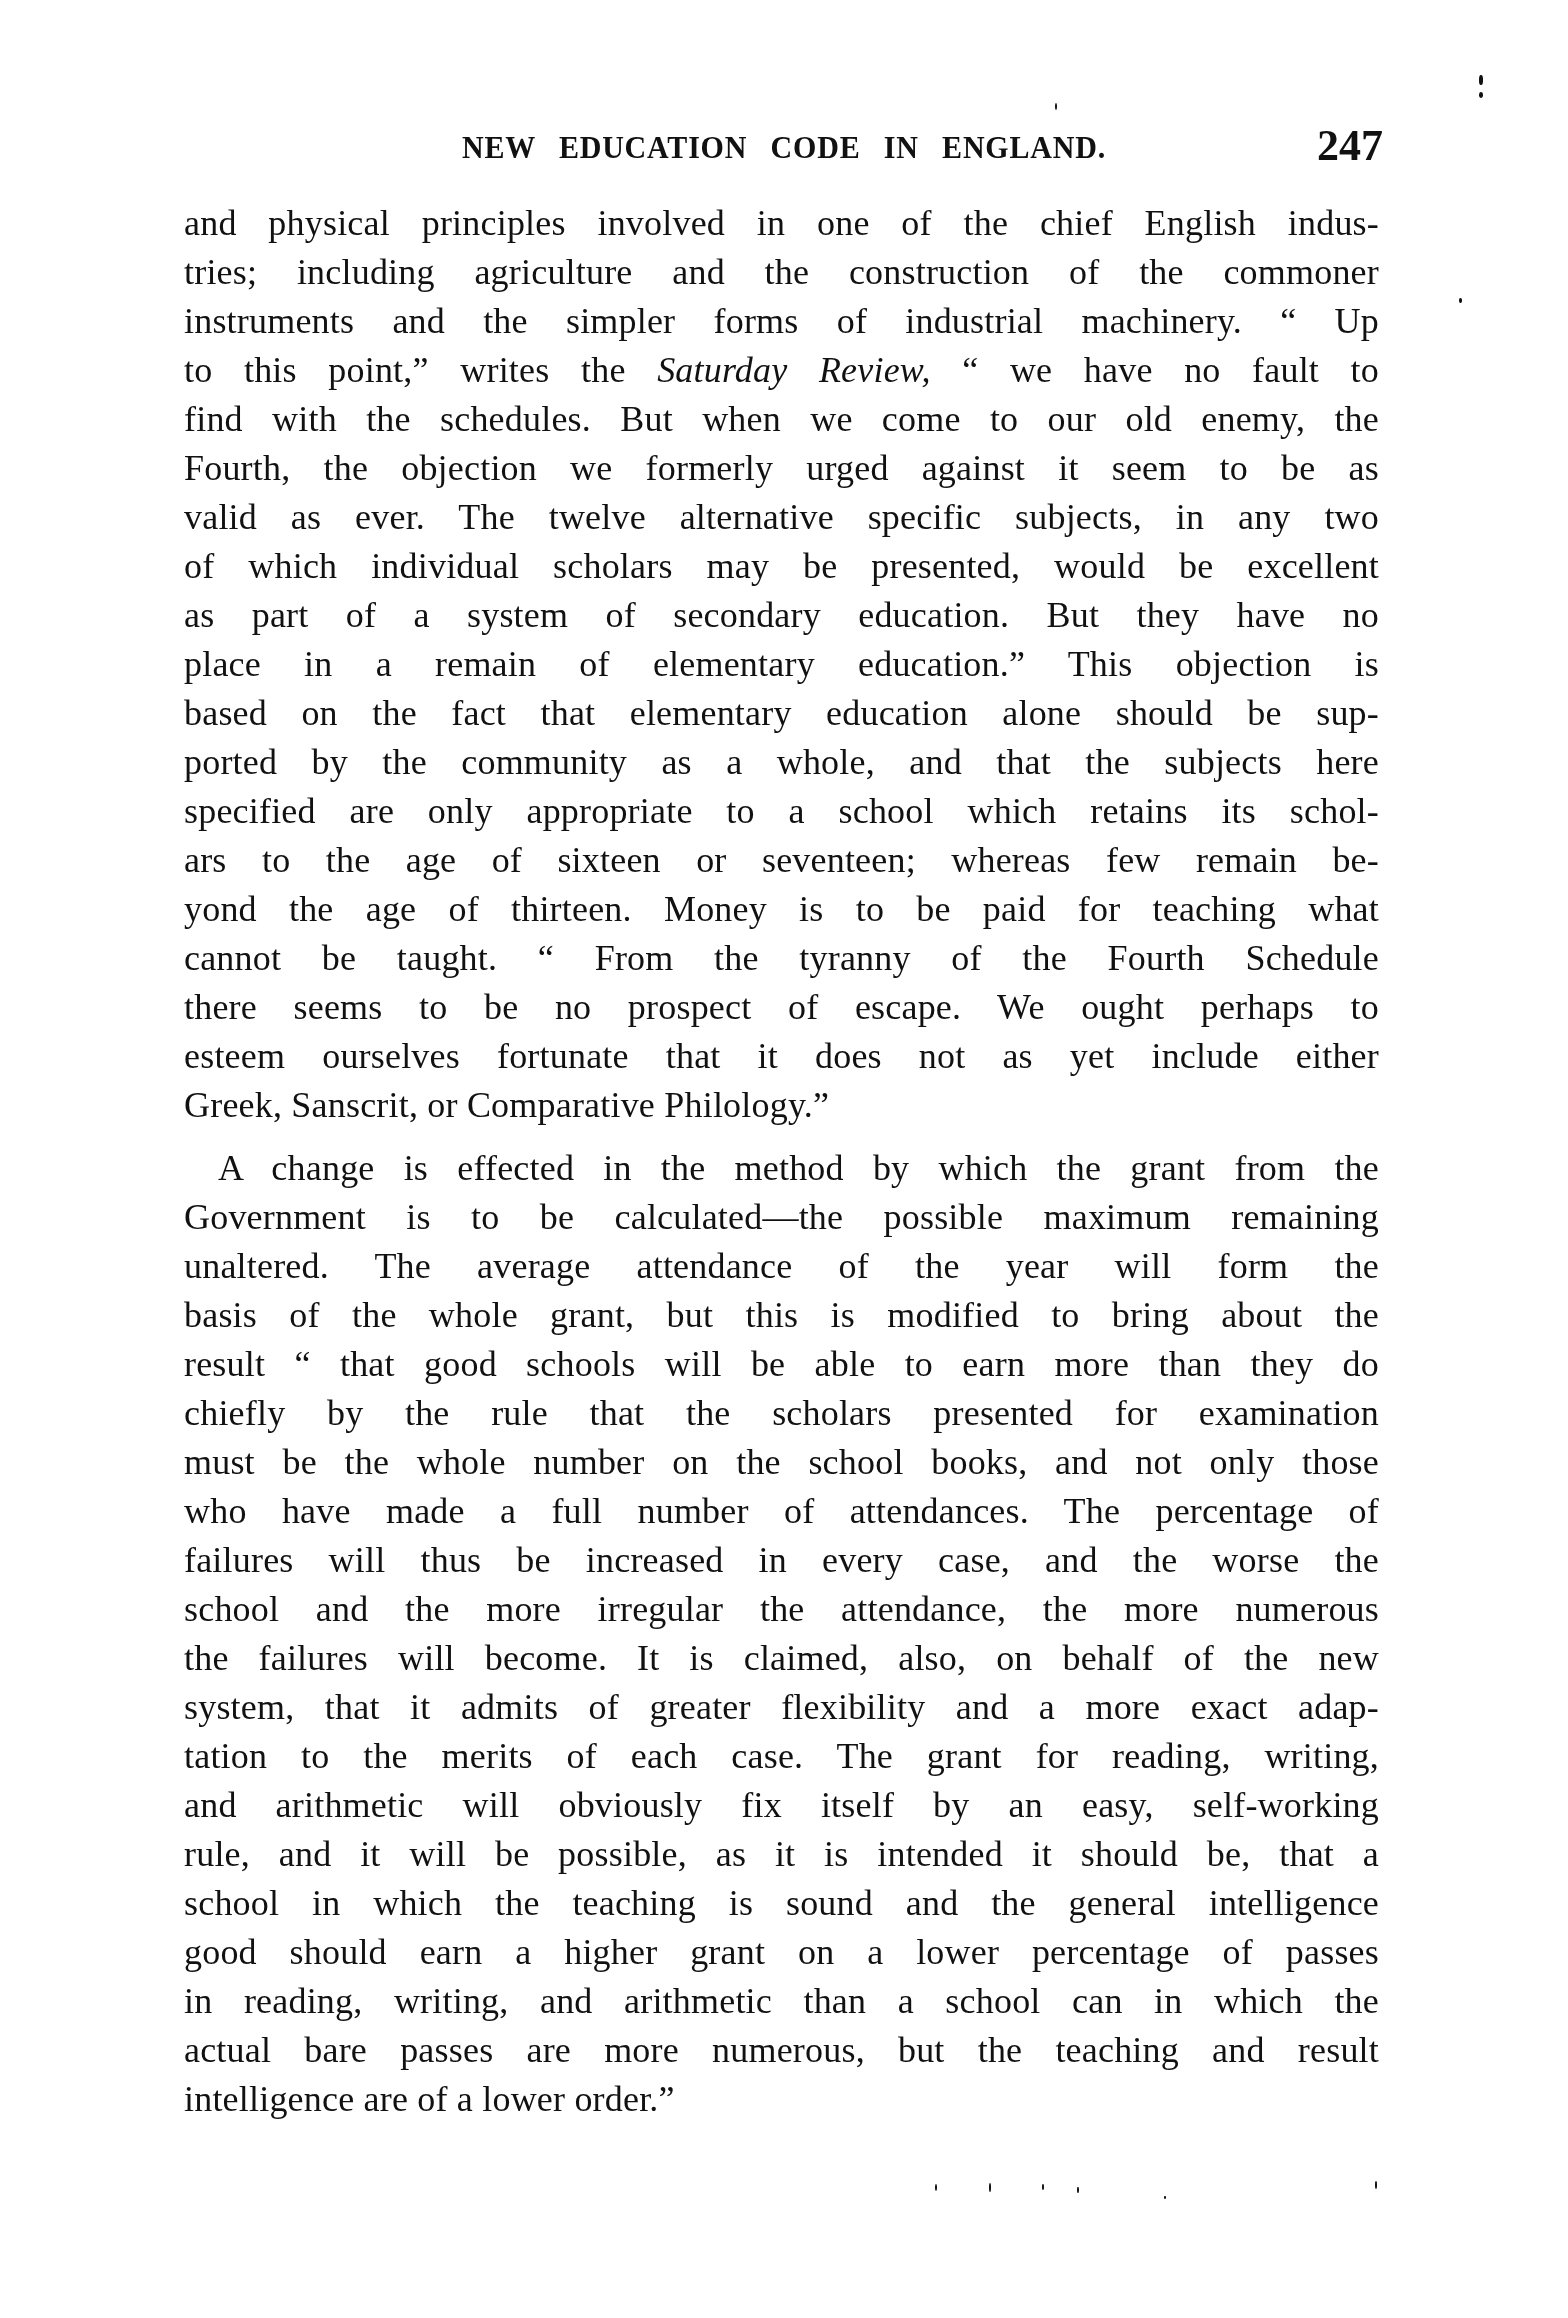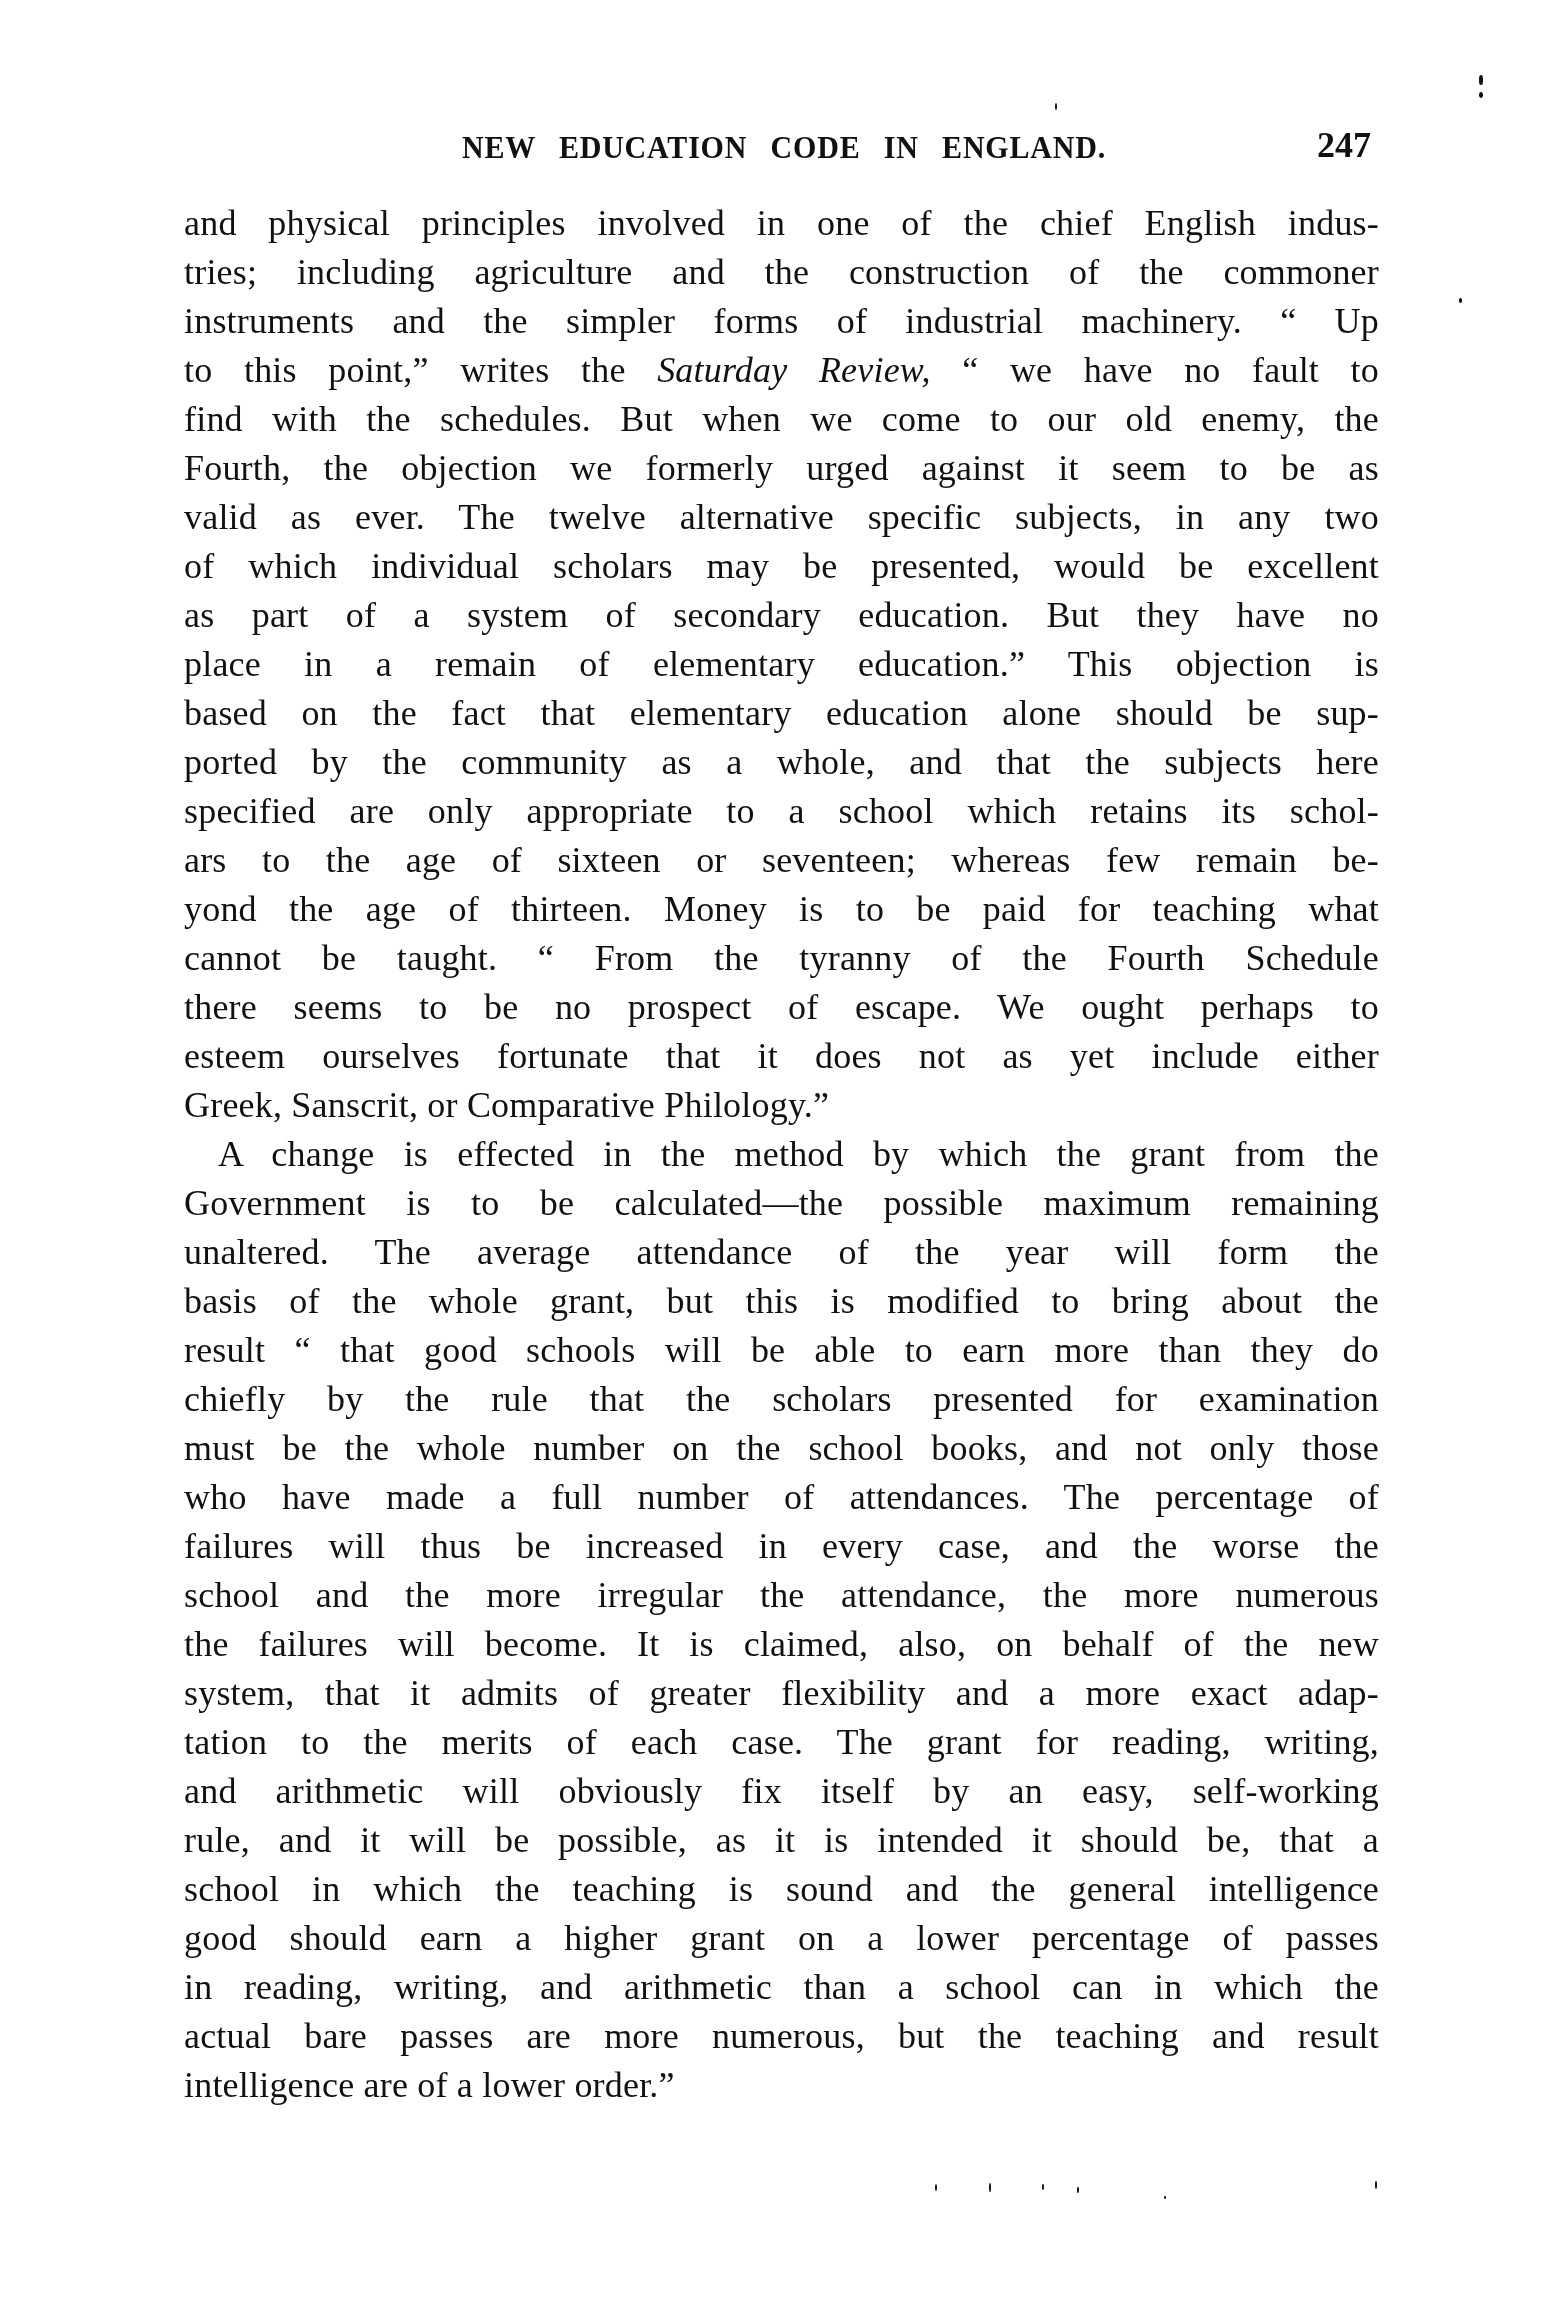--- a/index.html
+++ b/index.html
@@ -41,21 +41,21 @@
       transform-origin: left bottom;
     }
     .page-number {
       position: absolute;
       left: 1317px;
       top: 122px;
       width: 62px;
       height: 47px;
       font-family: "Liberation Serif", "DejaVu Serif", serif;
       font-weight: bold;
-      font-size: 36px;
+      font-size: 44px;
       line-height: 47px;
       text-align: left;
     }
     .body-text {
       position: absolute;
       left: 184px;
       top: 199px;
       width: 1195px;
     }
     .line {
@@ -70,20 +70,21 @@
       overflow: visible;
       letter-spacing: 0.2px;
     }
     .line.last {
       text-align: right;
       text-align-last: left;
     }
     .line.indent {
       padding-left: 34px;
       box-sizing: border-box;
+      margin-top: 14px;
     }
     .line i {
       font-style: italic;
     }
     .speck {
       position: absolute;
       background: #111111;
       border-radius: 45%;
     }
   </style>

